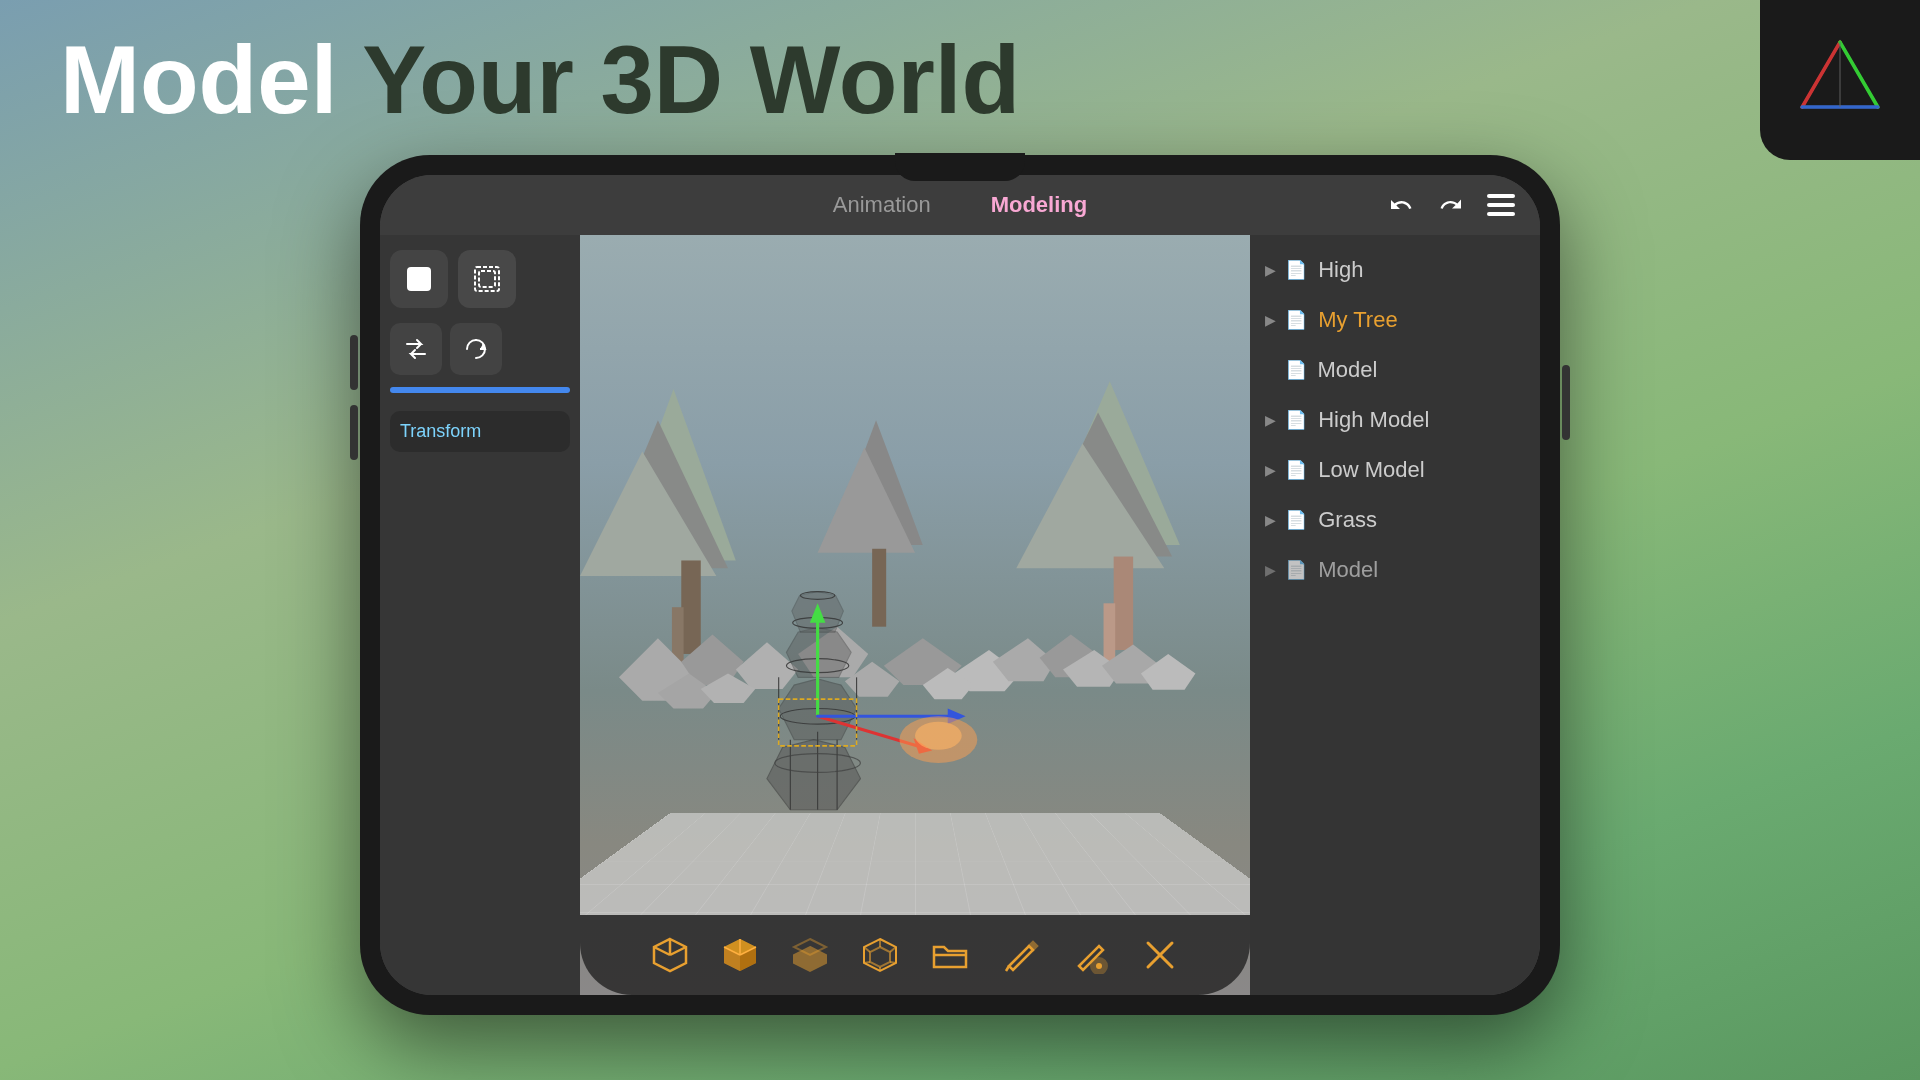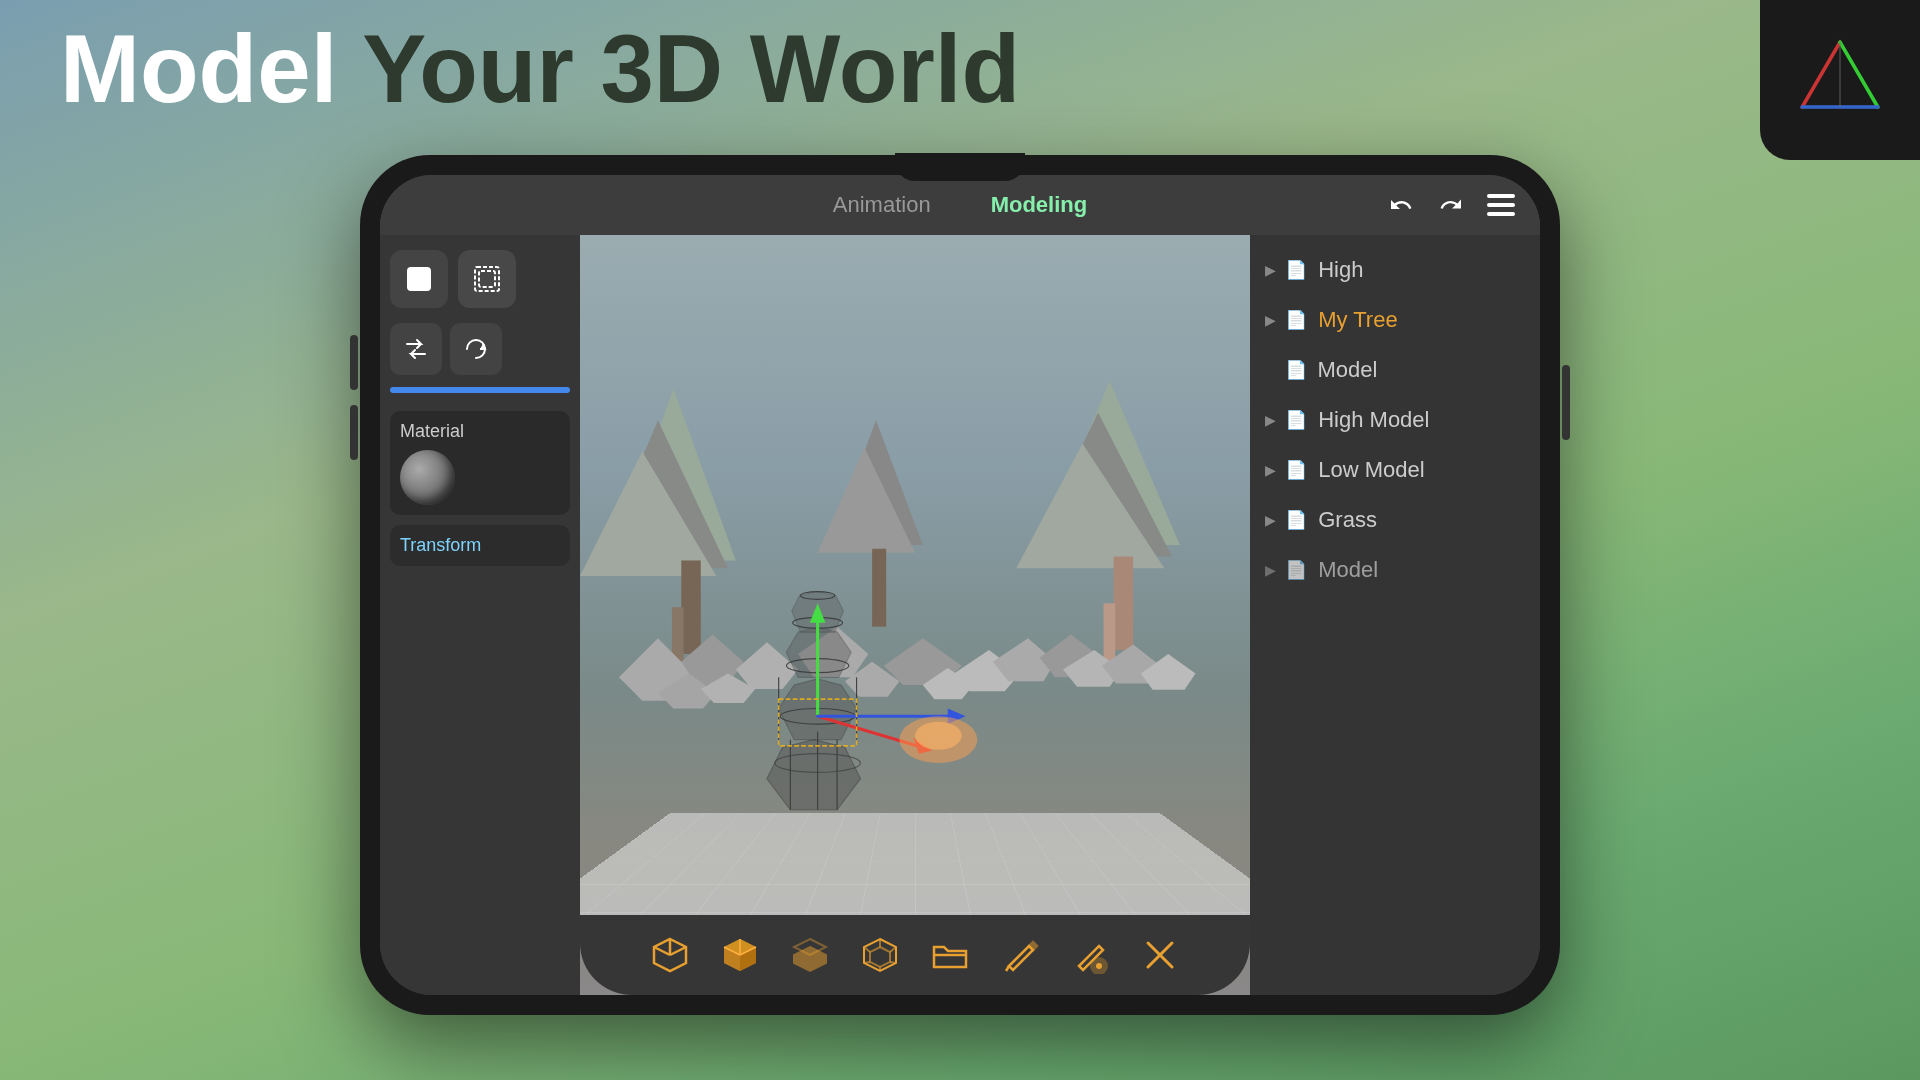--- a/index.html
+++ b/index.html
@@ -36,21 +36,21 @@
     }
 
     .logo-svg {
       width: 90px;
       height: 90px;
     }
 
     
     .main-title {
       position: absolute;
-      top: 16px;
+      top: 27px;
       left: 60px;
       z-index: 10;
       font-size: 96px;
       font-weight: 900;
       line-height: 1.1;
     }
 
     .title-model {
       color: #ffffff;
       font-weight: 900;
@@ -145,21 +145,21 @@
       flex-shrink: 0;
     }
 
     .app-topbar-tab {
       font-size: 22px;
       color: #999;
       cursor: pointer;
     }
 
     .app-topbar-tab.active {
-      color: #86efac;
+      color: #f9a8d4;
       font-weight: bold;
     }
 
     .app-topbar-icons {
       position: absolute;
       right: 20px;
       display: flex;
       align-items: center;
       gap: 12px;
     }
@@ -440,24 +440,20 @@
                 <path d="M13 4a9 9 0 0 1 9 9" stroke-linecap="round"></path>
                 <path d="M22 13a9 9 0 0 1-9 9" stroke-linecap="round"></path>
                 <path d="M4 13a9 9 0 0 1 9-9" stroke-linecap="round"></path>
                 <polyline points="20,8 22,13 17,13" fill="white"></polyline>
               </svg>
             </div>
           </div>
 
           <div style="height:6px; background:#4488ee; border-radius:3px; margin:2px 0 8px 0;"></div>
 
-          <div class="material-section">
-            <div class="material-label">Material</div>
-            <div class="material-sphere"></div>
-          </div>
 
           <div class="transform-section">
             <div class="transform-label">Transform</div>
           </div>
         </div>
 
         <div class="viewport">
 
           <div style="position:absolute;inset:0;background:linear-gradient(180deg,#9aacb0 0%,#8a9ea8 30%,#7a8a88 60%,#888880 80%,#8a8888 100%);"></div>
 

